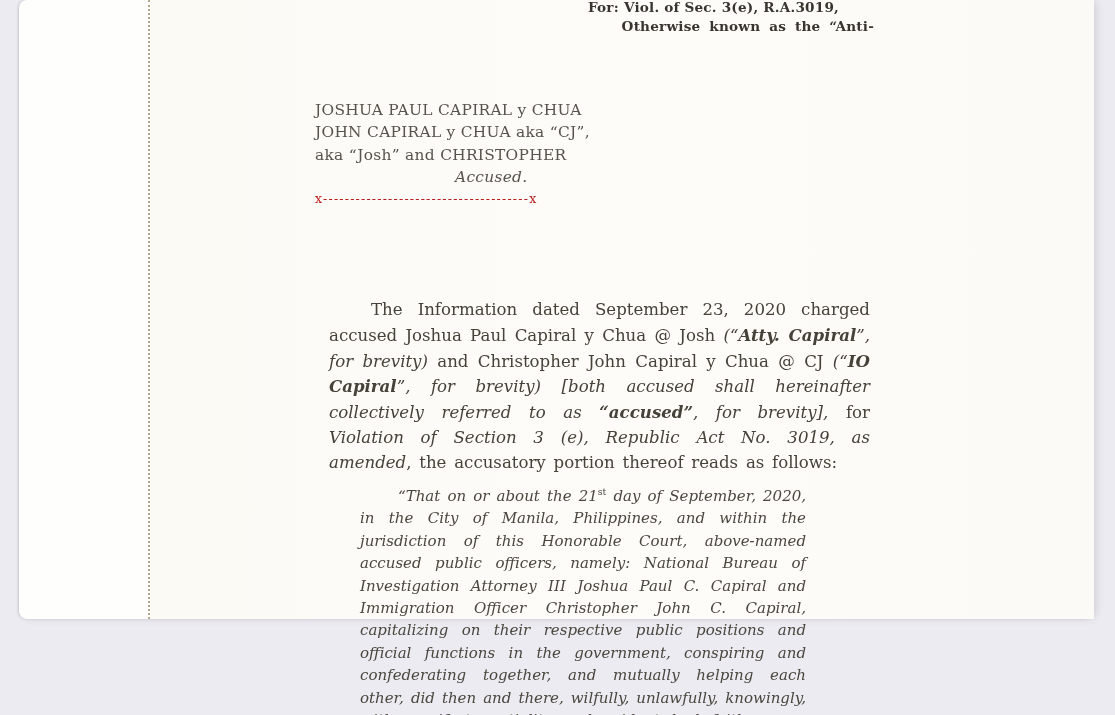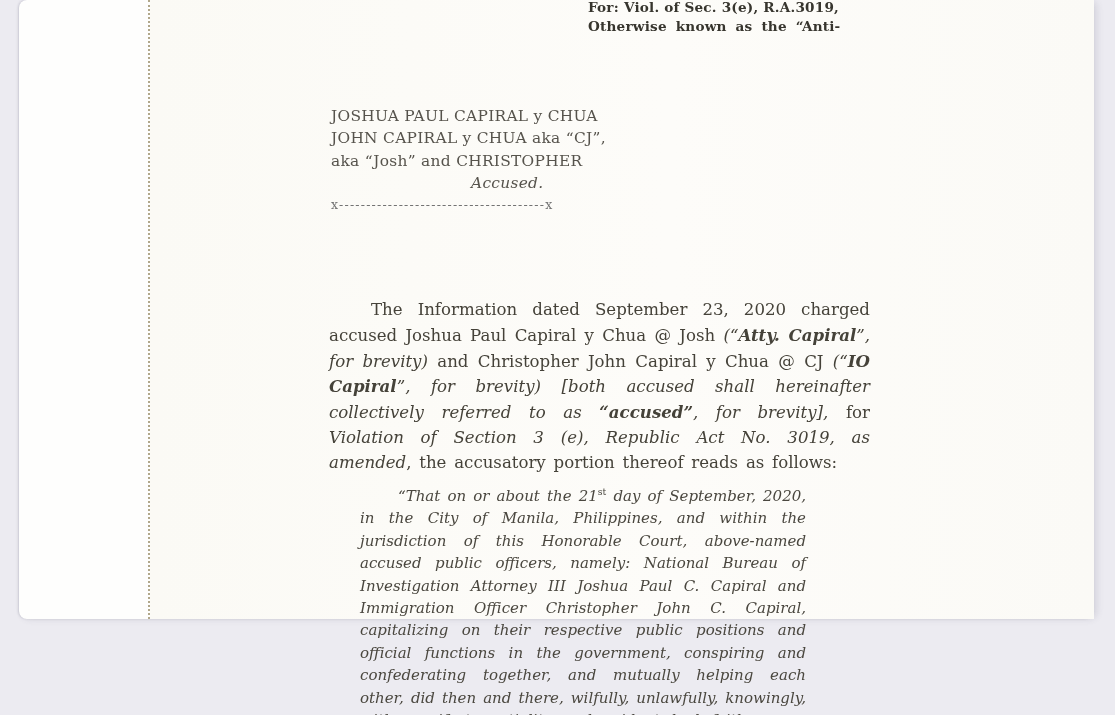--- a/index.html
+++ b/index.html
@@ -48,45 +48,44 @@
     left: 569px;
     top: -2px;
     width: 286px;
     font-weight: bold;
     font-size: 13.6px;
     line-height: 19px;
     color: #37352e;
     letter-spacing: 0.2px;
   }
   .charge .cl { white-space: nowrap; }
-  .charge .cl2 { word-spacing: 4px; }
+  .charge .cl2 { word-spacing: 4px; text-align: right; }
   .charge .cl3 { word-spacing: 2px; }
   
   .parties {
     position: absolute;
     left: 296px;
-    top: 105px;
+    top: 99px;
     width: 310px;
     font-size: 15.4px;
     line-height: 22.4px;
     color: #56534c;
     letter-spacing: 0.3px;
-    margin-left: 16px;
   }
   .parties .pl { white-space: nowrap; }
   .parties .role {
     font-style: italic;
     padding-left: 140px;
     line-height: 23px;
   }
   .parties .sep {
     font-size: 12.5px;
     letter-spacing: 1.2px;
     line-height: 20px;
-    color: #737373;
+    color: #b91c1c;
     white-space: nowrap;
   }
   
   .heading {
     position: absolute;
     left: 296px;
     top: 222px;
     width: 541px;
     margin: 0;
     text-align: center;

